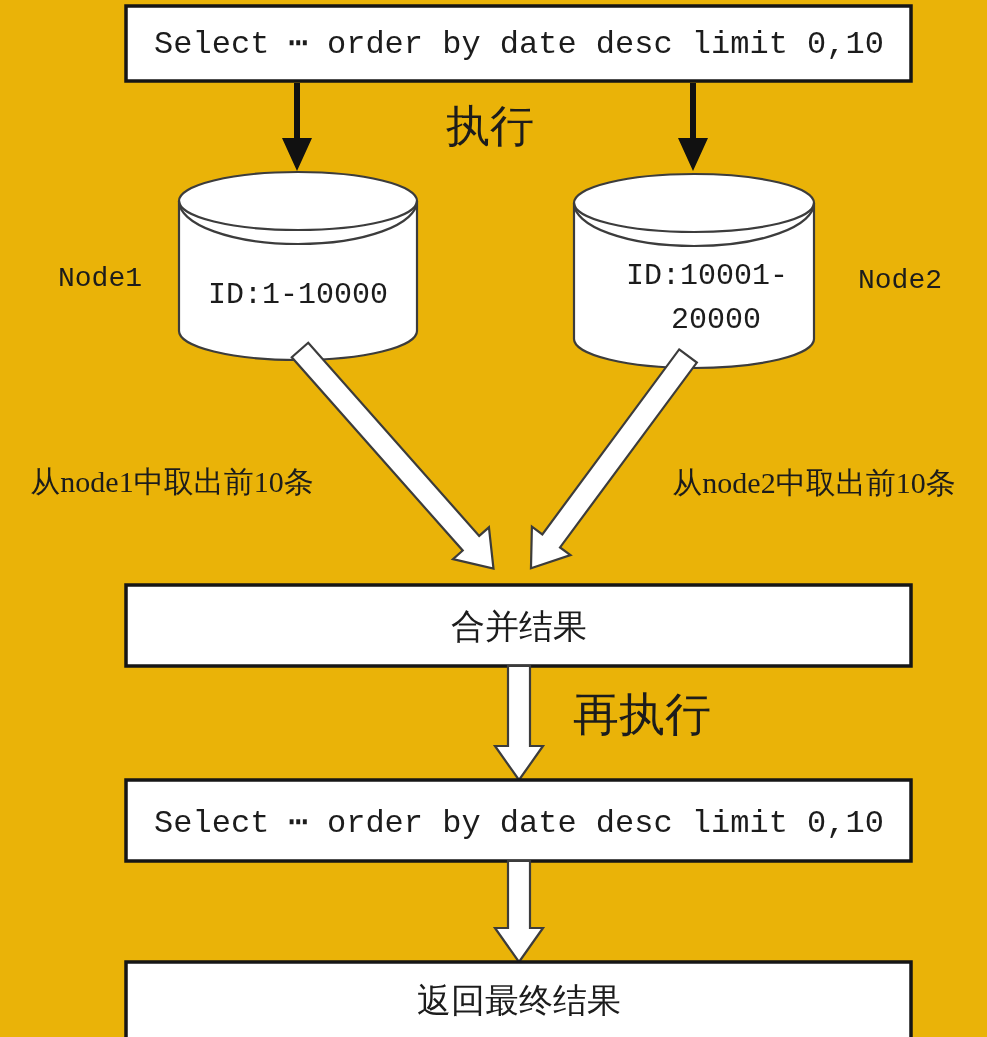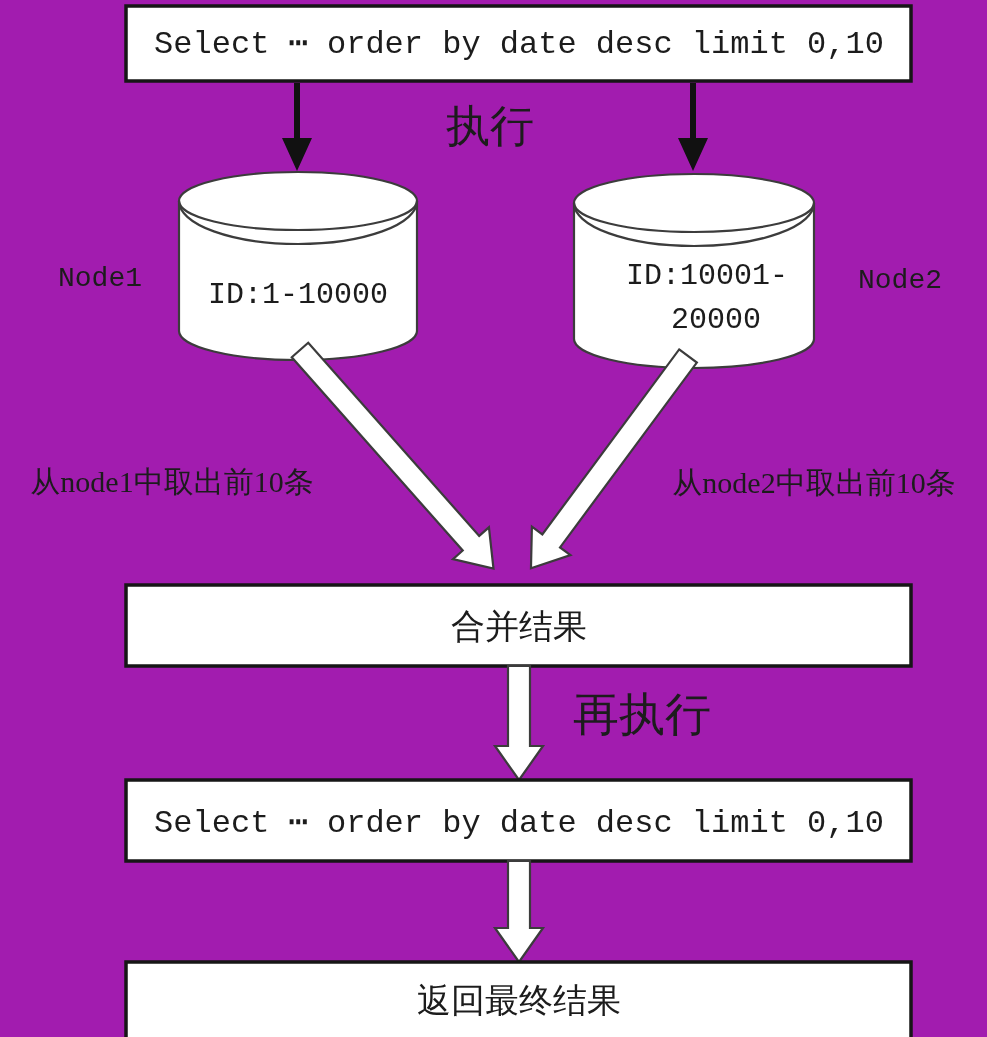--- a/index.html
+++ b/index.html
@@ -4,21 +4,21 @@
 <style>
   html, body {
     margin: 0;
     padding: 0;
     background: #ffffff;
   }
   .stage {
     position: relative;
     width: 987px;
     height: 1037px;
-    background: #a21caf;
+    background: #eab308;
     overflow: hidden;
     font-family: "Liberation Sans", sans-serif;
   }
   svg { display: block; }
   .box-rect {
     fill: #ffffff;
     stroke: #161616;
     stroke-width: 3.5;
   }
   .mono-text {

